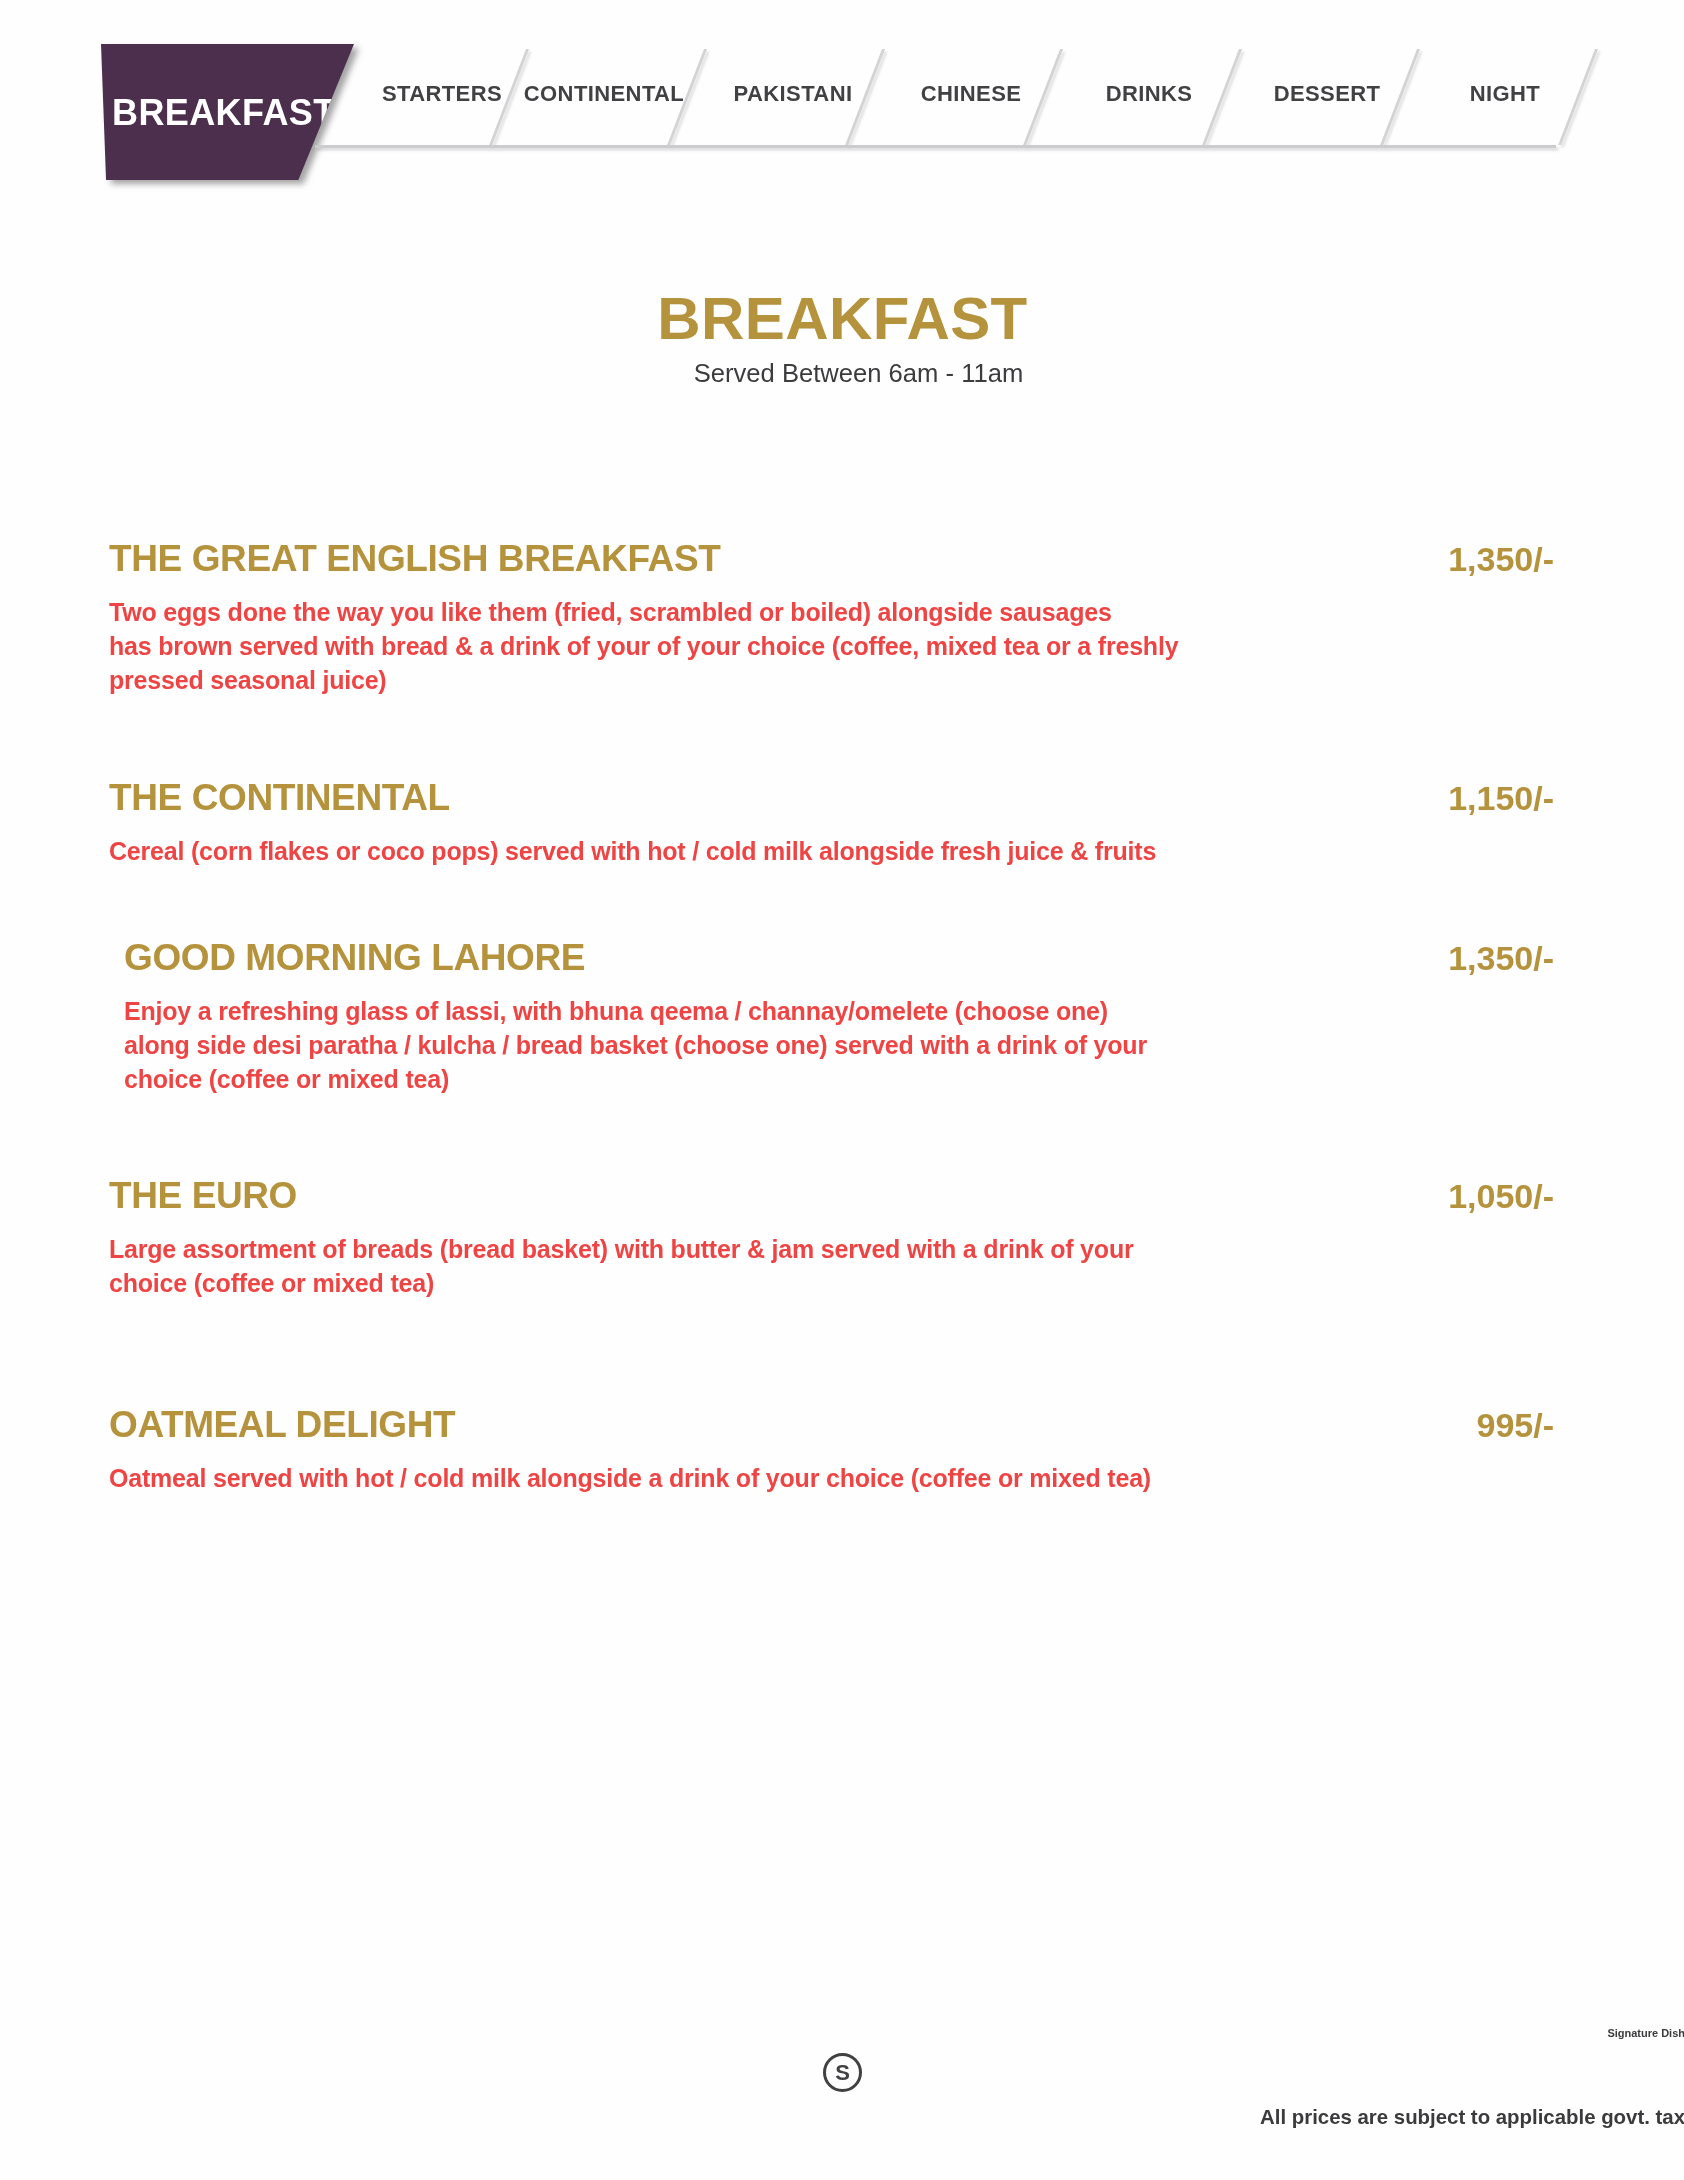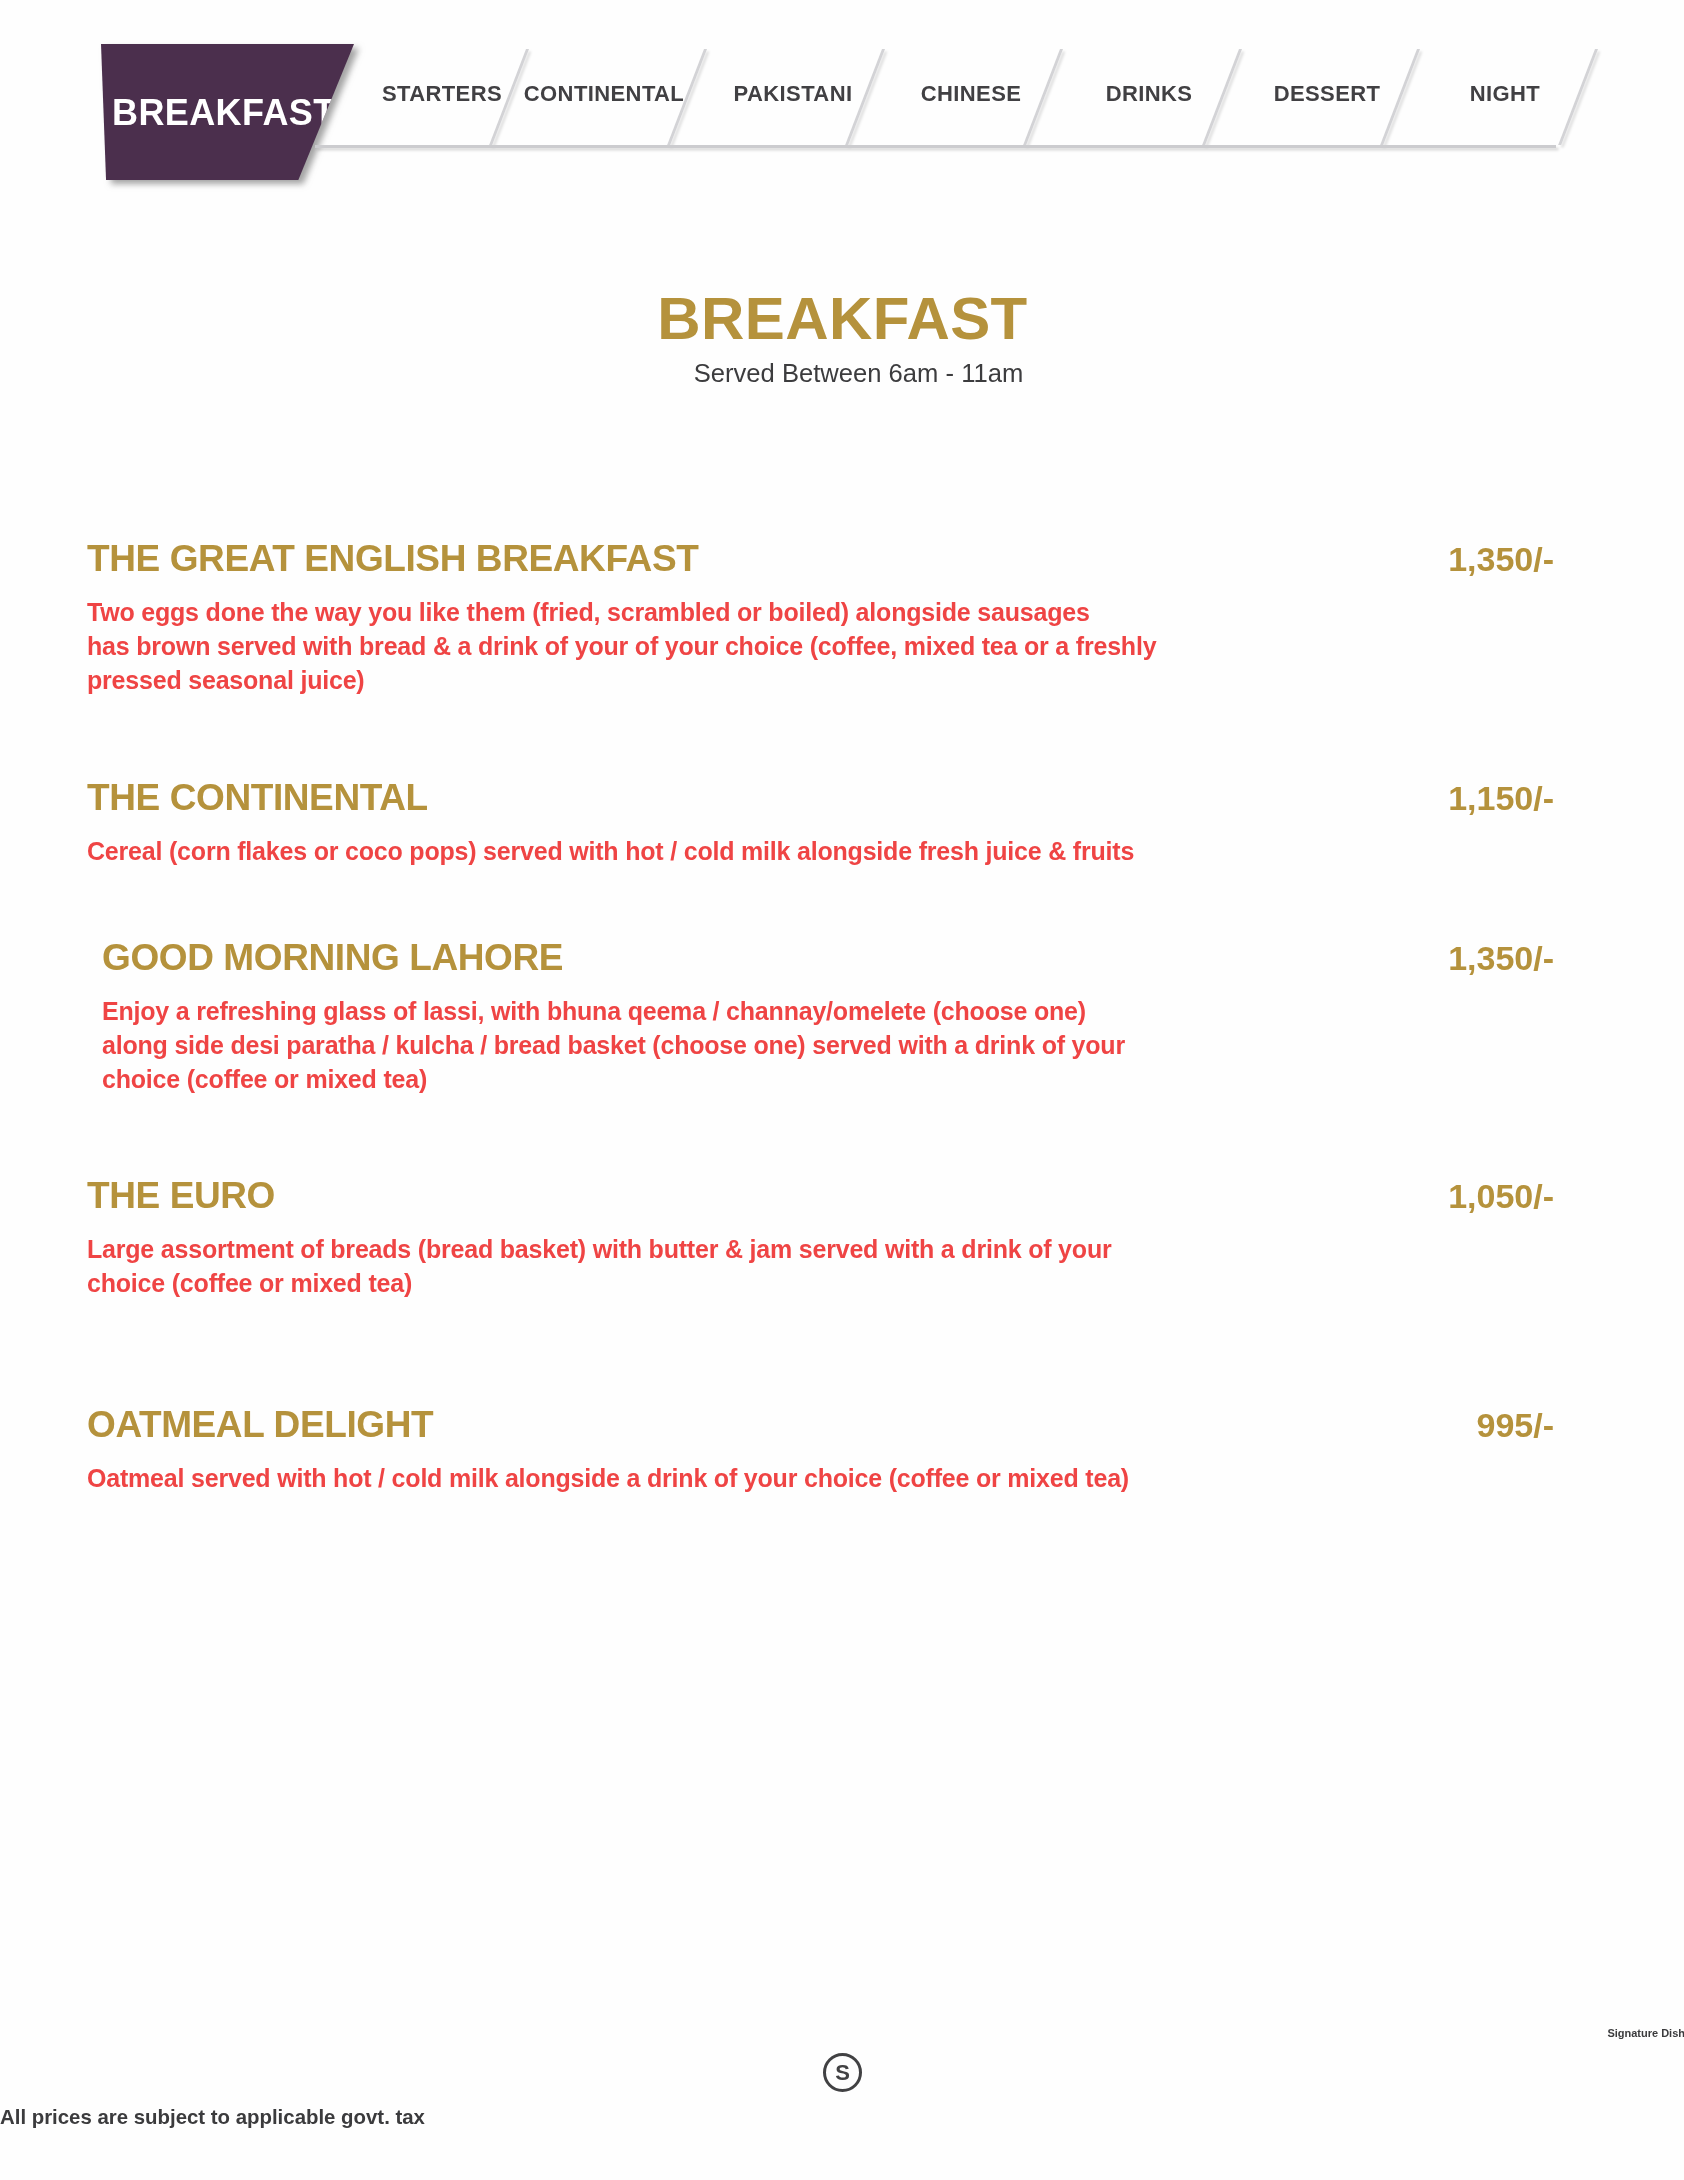--- a/index.html
+++ b/index.html
@@ -46,21 +46,21 @@
   .menu-title {
     position:absolute; top:287px; left:0; width:100%; text-align:center;
     font-size:60px; line-height:1.05; font-weight:bold; color:#b5923c; letter-spacing:0.4px;
   }
   .menu-subtitle {
     position:absolute; top:359px; left:16px; width:100%; text-align:center;
     font-size:25.6px; font-weight:normal; color:#3c3c3e;
   }
 
   
-  .menu-item { position:absolute; left:87px; right:131px; }
+  .menu-item { position:absolute; left:109px; right:131px; }
   .item-1 { top:538px; }
   .item-2 { top:777px; }
   .item-3 { top:937px;margin-left:15px; }
   .item-4 { top:1175px; }
   .item-5 { top:1404px; }
 
   .item-head { display:flex; justify-content:space-between; align-items:baseline; }
   .item-name  { font-size:37px; font-weight:bold; color:#b5923c; letter-spacing:-0.4px; white-space:nowrap; }
   .item-price { font-size:34px; font-weight:bold; color:#b5923c; white-space:nowrap; }
   .item-desc {
@@ -73,21 +73,21 @@
     position:absolute; top:2027px; left:0; width:100%; text-align:right;
     font-size:11px; font-weight:bold; color:#3b3b3d;
   }
   .sig-icon {
     position:absolute; top:2053px; left:823px; width:39px; height:39px;
     border:3.4px solid #414143; border-radius:50%; box-sizing:border-box;
     display:flex; align-items:center; justify-content:center;
   }
   .sig-icon span { font-size:22px; font-weight:bold; color:#414143; line-height:1; }
   .tax-note {
-    position:absolute; top:2106px; left:0; width:100%; text-align:left;
+    position:absolute; top:2106px; left:0; width:100%; text-align:right;
     font-size:20.4px; font-weight:bold; color:#3b3b3d;
   }
 </style>
 </head>
 <body>
 
 <div class="page">
 
   <div class="tabbar">
 

